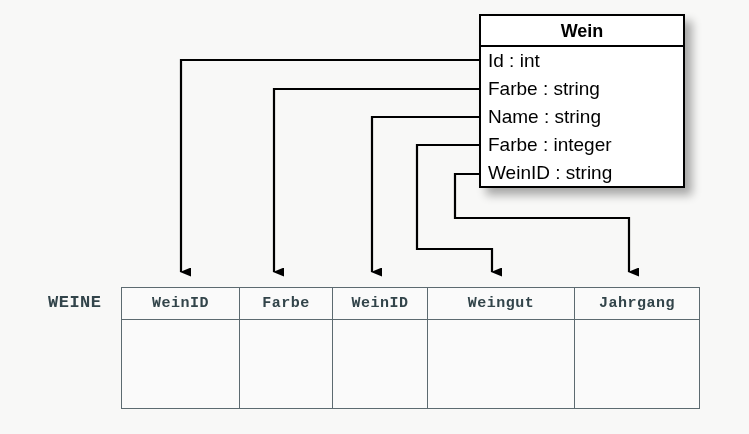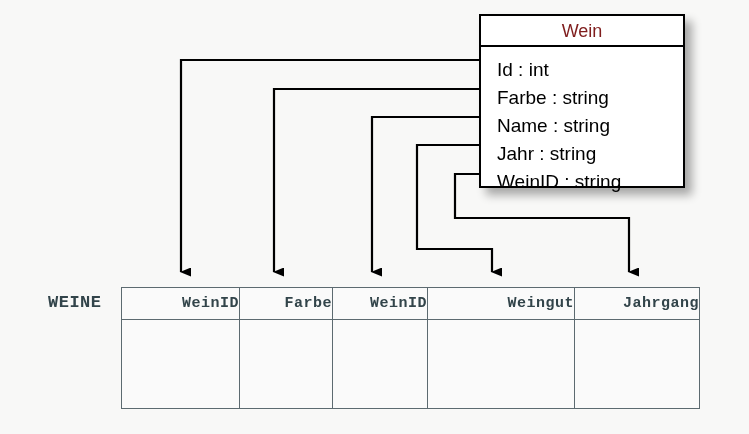--- a/index.html
+++ b/index.html
@@ -41,30 +41,30 @@
     background: #ffffff;
     border: 2px solid #000000;
     box-sizing: border-box;
     box-shadow: 7px 7px 9px rgba(0,0,0,0.33);
     z-index: 5;
   }
   .uml-title {
     height: 31px;
     line-height: 31px;
     text-align: center;
-    font-weight: normal;
+    font-weight: bold;
     font-size: 18px;
-    color: #7f1d1d;
+    color: #000000;
     border-bottom: 2px solid #000;
     box-sizing: border-box;
     overflow: hidden;
     white-space: nowrap;
   }
   .uml-attrs {
-    padding: 9px;
+    padding: 0;
     margin: 0;
     list-style: none;
   }
   .uml-attr {
     height: 28px;
     line-height: 28px;
     font-size: 19px;
     color: #000;
     padding-left: 7px;
     white-space: nowrap;
@@ -99,21 +99,21 @@
     padding: 0;
     margin: 0;
   }
   .rel-table th {
     height: 31px;
     font-family: "Liberation Mono", "DejaVu Sans Mono", monospace;
     font-weight: bold;
     font-size: 15px;
     letter-spacing: 0.5px;
     color: #32444a;
-    text-align: right;
+    text-align: center;
     white-space: nowrap;
   }
   .rel-table td {
     height: 88px;
   }
   .col-0 { width: 117px; }
   .col-1 { width: 92px;  }
   .col-2 { width: 94px;  }
   .col-3 { width: 146px; }
   .col-4 { width: 124px; }
@@ -143,21 +143,21 @@
       <path d="M 479,174 L 455,174 L 455,218 L 629,218 L 629,272" marker-end="url(#arrowhead)"></path>
     </g>
   </svg>
 
   <div class="uml-box">
     <div class="uml-title">Wein</div>
     <ul class="uml-attrs">
       <li class="uml-attr">Id : int</li>
       <li class="uml-attr">Farbe : string</li>
       <li class="uml-attr">Name : string</li>
-      <li class="uml-attr">Jahr : string</li>
+      <li class="uml-attr">Farbe : integer</li>
       <li class="uml-attr">WeinID : string</li>
     </ul>
   </div>
 
   <div class="table-label">WEINE</div>
 
   <table class="rel-table">
     <thead>
       <tr>
         <th class="col-0">WeinID</th>

